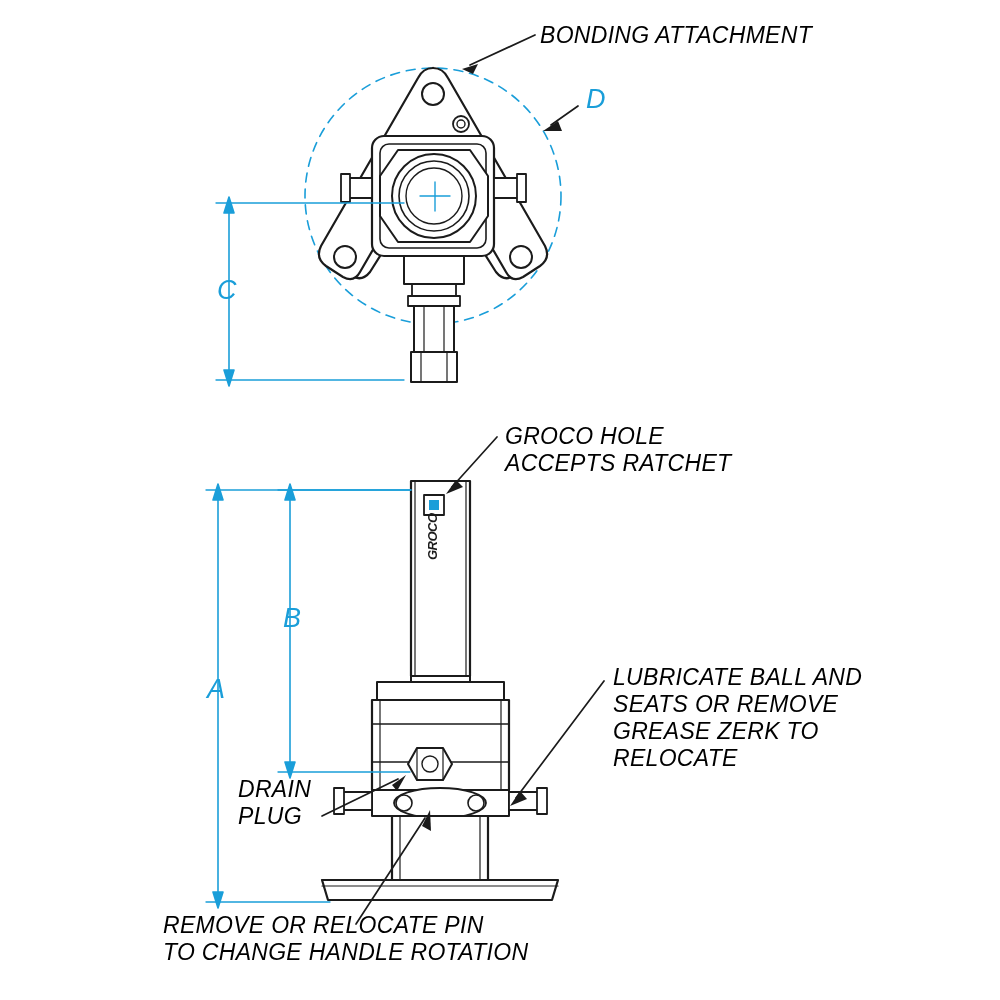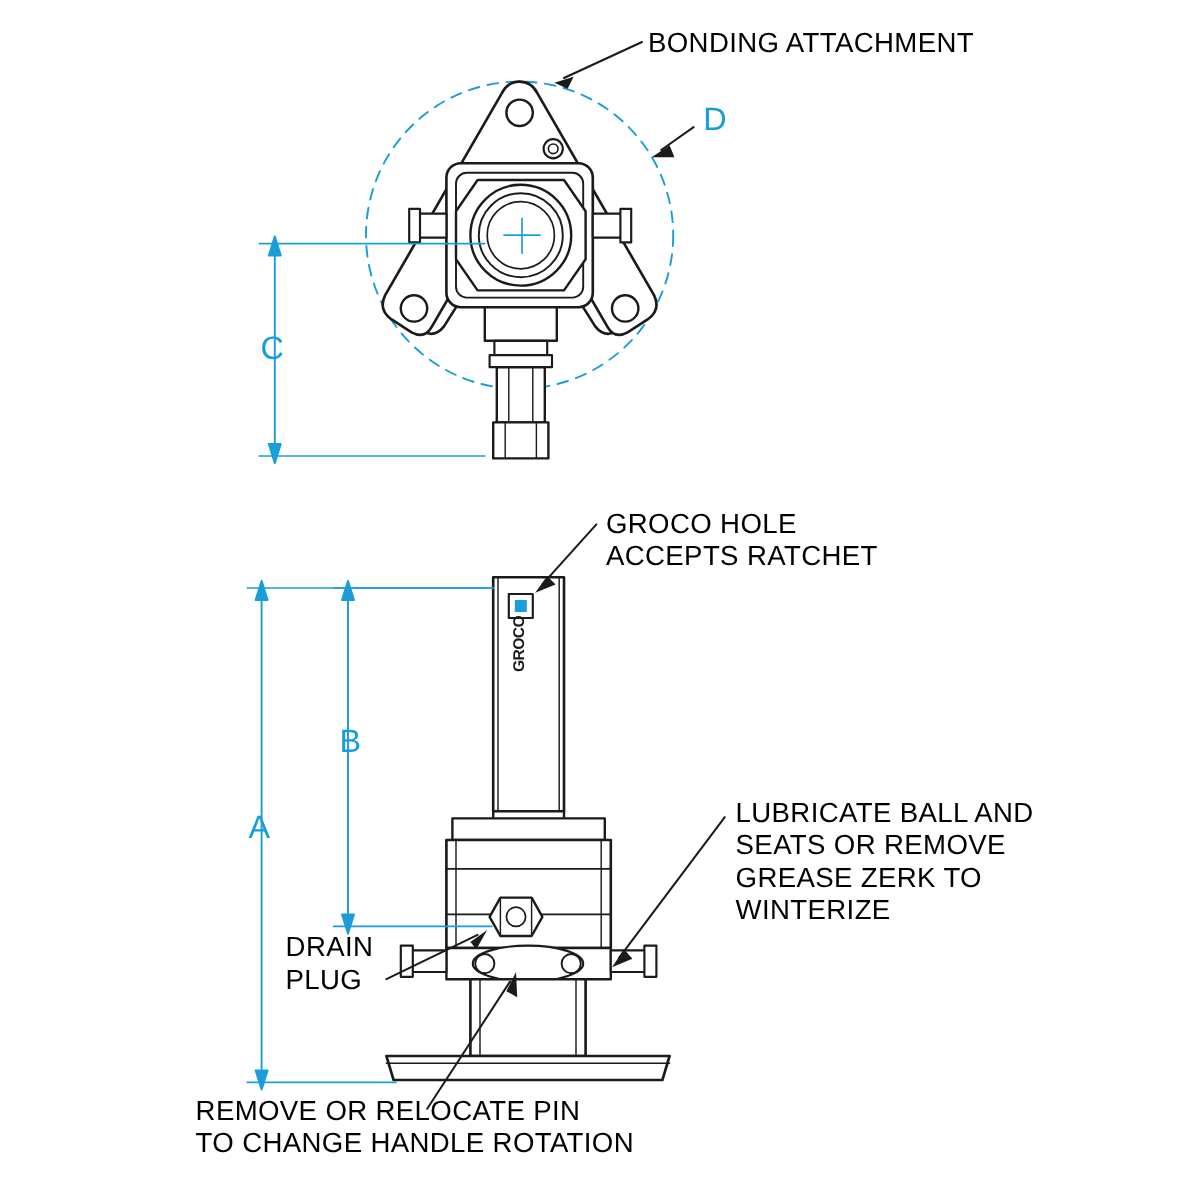--- a/index.html
+++ b/index.html
@@ -11,20 +11,21 @@
     width: 1000px;
     height: 1000px;
     font-family: "Liberation Sans", sans-serif;
     overflow: hidden;
   }
   #sheet {
     position: relative;
     width: 1000px;
     height: 736px;
     background: #ffffff;
+    font-style: italic;
   }
   svg.drawing {
     position: absolute;
     left: 0;
     top: 0;
     width: 1000px;
     height: 1000px;
   }
   .anno {
     position: absolute;
@@ -196,21 +197,21 @@
   </svg>
 
   <div class="anno" style="left:540px; top:22px;">BONDING ATTACHMENT</div>
 
   <div class="anno" style="left:505px; top:423px;">GROCO HOLE
 ACCEPTS RATCHET</div>
 
   <div class="anno" style="left:613px; top:664px;">LUBRICATE BALL AND
 SEATS OR REMOVE
 GREASE ZERK TO
-WINTERIZE</div>
+RELOCATE</div>
 
   <div class="anno" style="left:238px; top:776px;">DRAIN
 PLUG</div>
 
   <div class="anno" style="left:163px; top:912px;">REMOVE OR RELOCATE PIN
 TO CHANGE HANDLE ROTATION</div>
 
   <div class="dimletter" style="left:217px; top:275px;">C</div>
 
   <div class="dimletter" style="left:207px; top:674px;">A</div>

